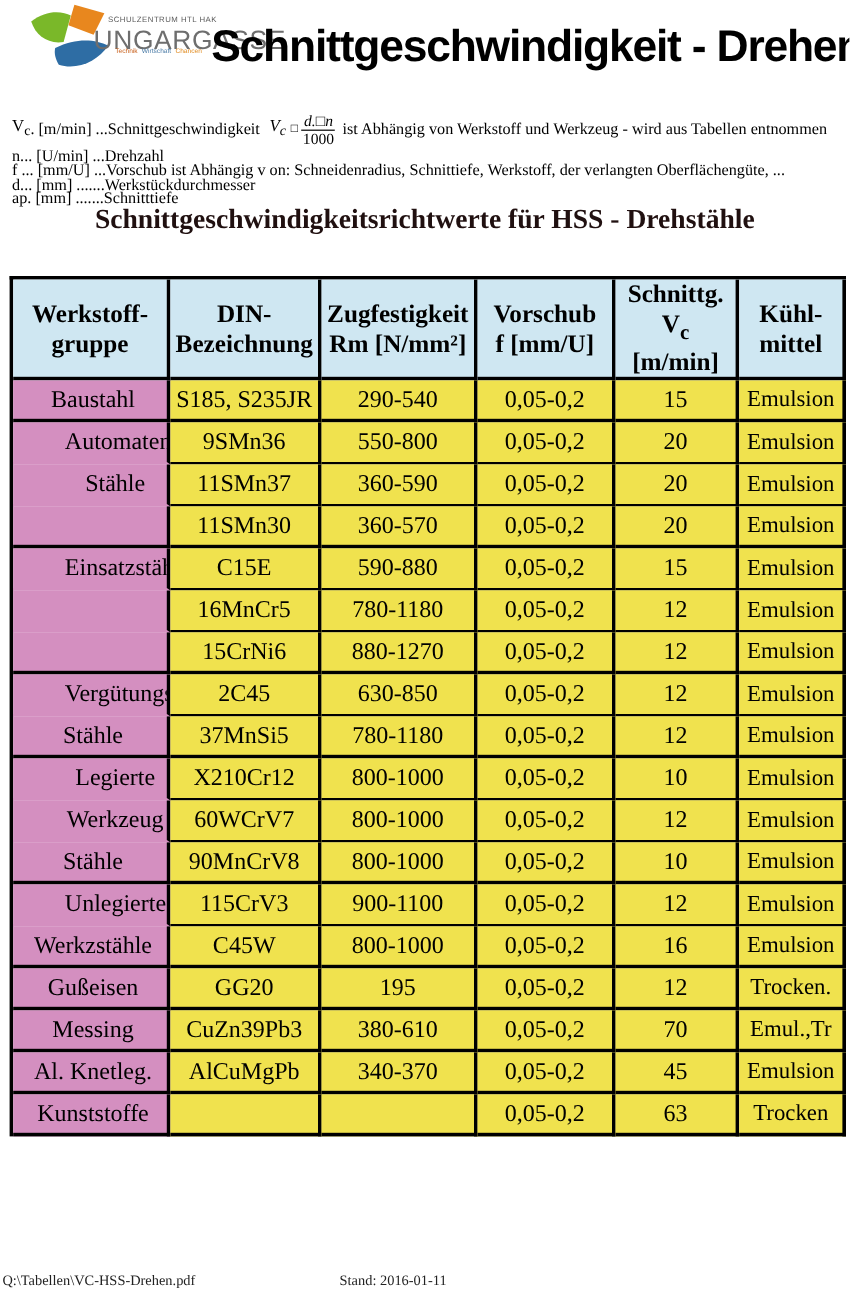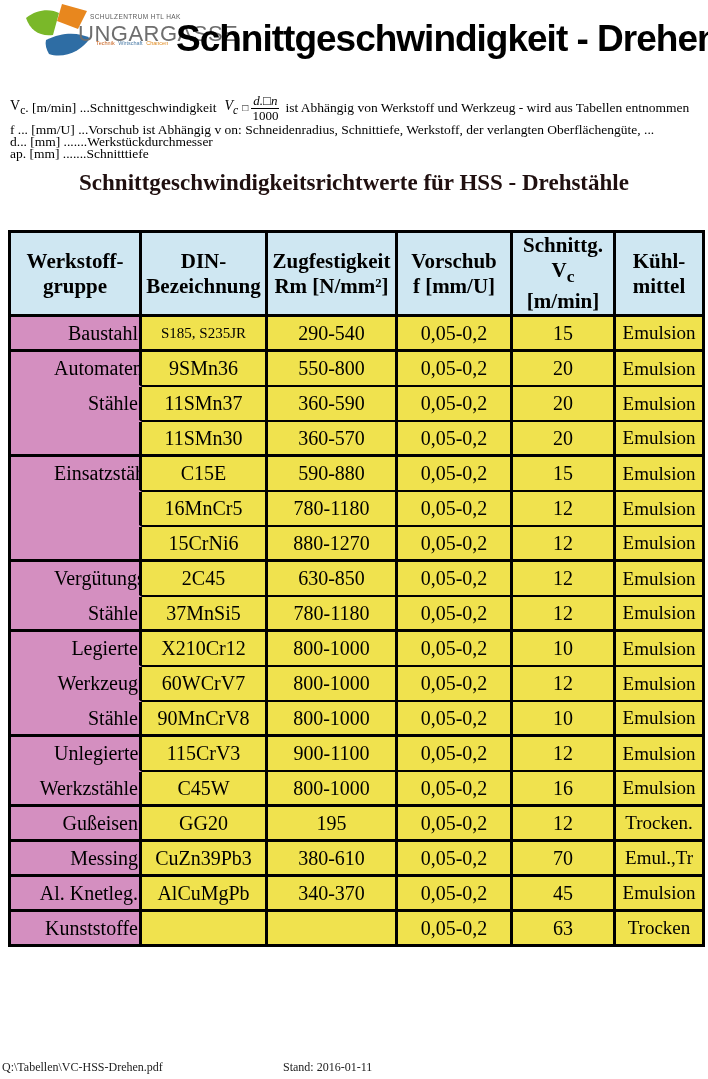--- a/index.html
+++ b/index.html
@@ -42,25 +42,25 @@
   :root{--pink:#d48fc0;--yellow:#f0e24e;--hblue:#cfe7f2;}
   #tblwrap{position:absolute;left:8px;top:230px;}
   table{border-collapse:separate;border-spacing:0;table-layout:fixed;width:694px;
         border-top:3px solid #000;border-left:3px solid #000;}
   th,td{box-sizing:border-box;border-right:3px solid #000;border-bottom:2px solid #000;
         overflow:hidden;}
   th{background:var(--hblue);height:55px;font-size:21px;font-weight:bold;
      text-align:center;vertical-align:middle;border-bottom:3px solid #000;line-height:25px;
      padding:0 1px;}
   td{height:35px;font-size:20px;vertical-align:middle;background:var(--yellow);}
-  td.wg{background:var(--pink);text-align:right;padding-left:6px;}
+  td.wg{background:var(--pink);text-align:center;padding-left:6px;}
   td.wg-cont{border-bottom-color:var(--pink);padding-left:43px;}
   td.gend{border-bottom-width:3px;}
   td.c{text-align:center;}
-  td.din.small{font-size:15px;margin-left:44px;}
+  td.din.small{font-size:20px;margin-left:44px;}
   td.kuehl{font-size:19px;}
 
   
   .footer{position:absolute;top:1060px;font-family:Liberation Serif, serif;
           font-size:12px;color:#222;white-space:nowrap;}
   #footer-path{left:2px;}
   #footer-stand{left:283px;}
 </style>
 </head>
 <body>
@@ -91,20 +91,21 @@
       <span class="formula">
         <span class="fv"><span>V</span><sub>c</sub></span>
         <span class="box">□</span>
         <span class="frac">
           <span class="num">d.□n</span>
           <span class="den">1000</span>
         </span>
       </span>
       <span>ist Abhängig von Werkstoff und Werkzeug - wird aus Tabellen entnommen</span>
     </div>
+    <div class="def-line">n... [U/min] ...Drehzahl</div>
     <div class="def-line">f ... [mm/U] ...Vorschub ist Abhängig v on: Schneidenradius, Schnittiefe, Werkstoff,  der verlangten Oberflächengüte, ...</div>
     <div class="def-line">d... [mm] .......Werkstückdurchmesser</div>
     <div class="def-line">ap. [mm] .......Schnitttiefe</div>
   </div>
 
   <div id="section-title">Schnittgeschwindigkeitsrichtwerte für HSS - Drehstähle</div>
 
   <div id="tblwrap">
     <table>
       <colgroup>

